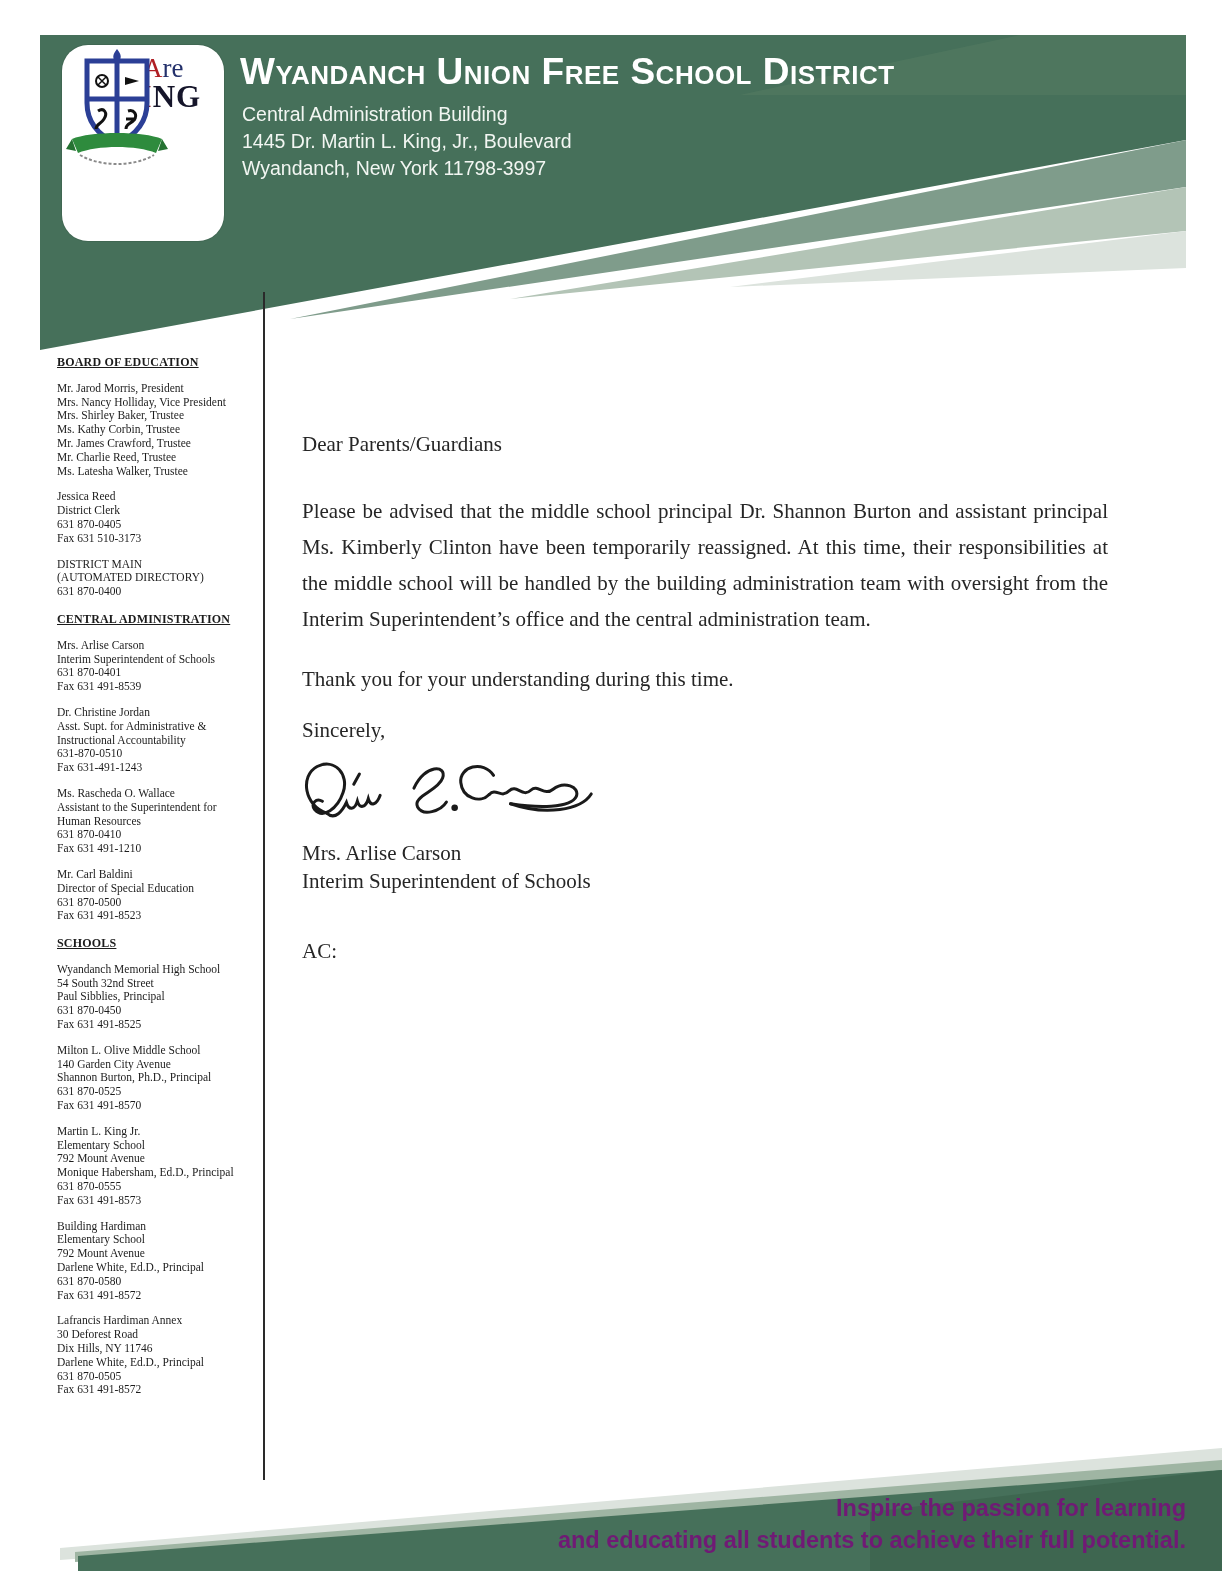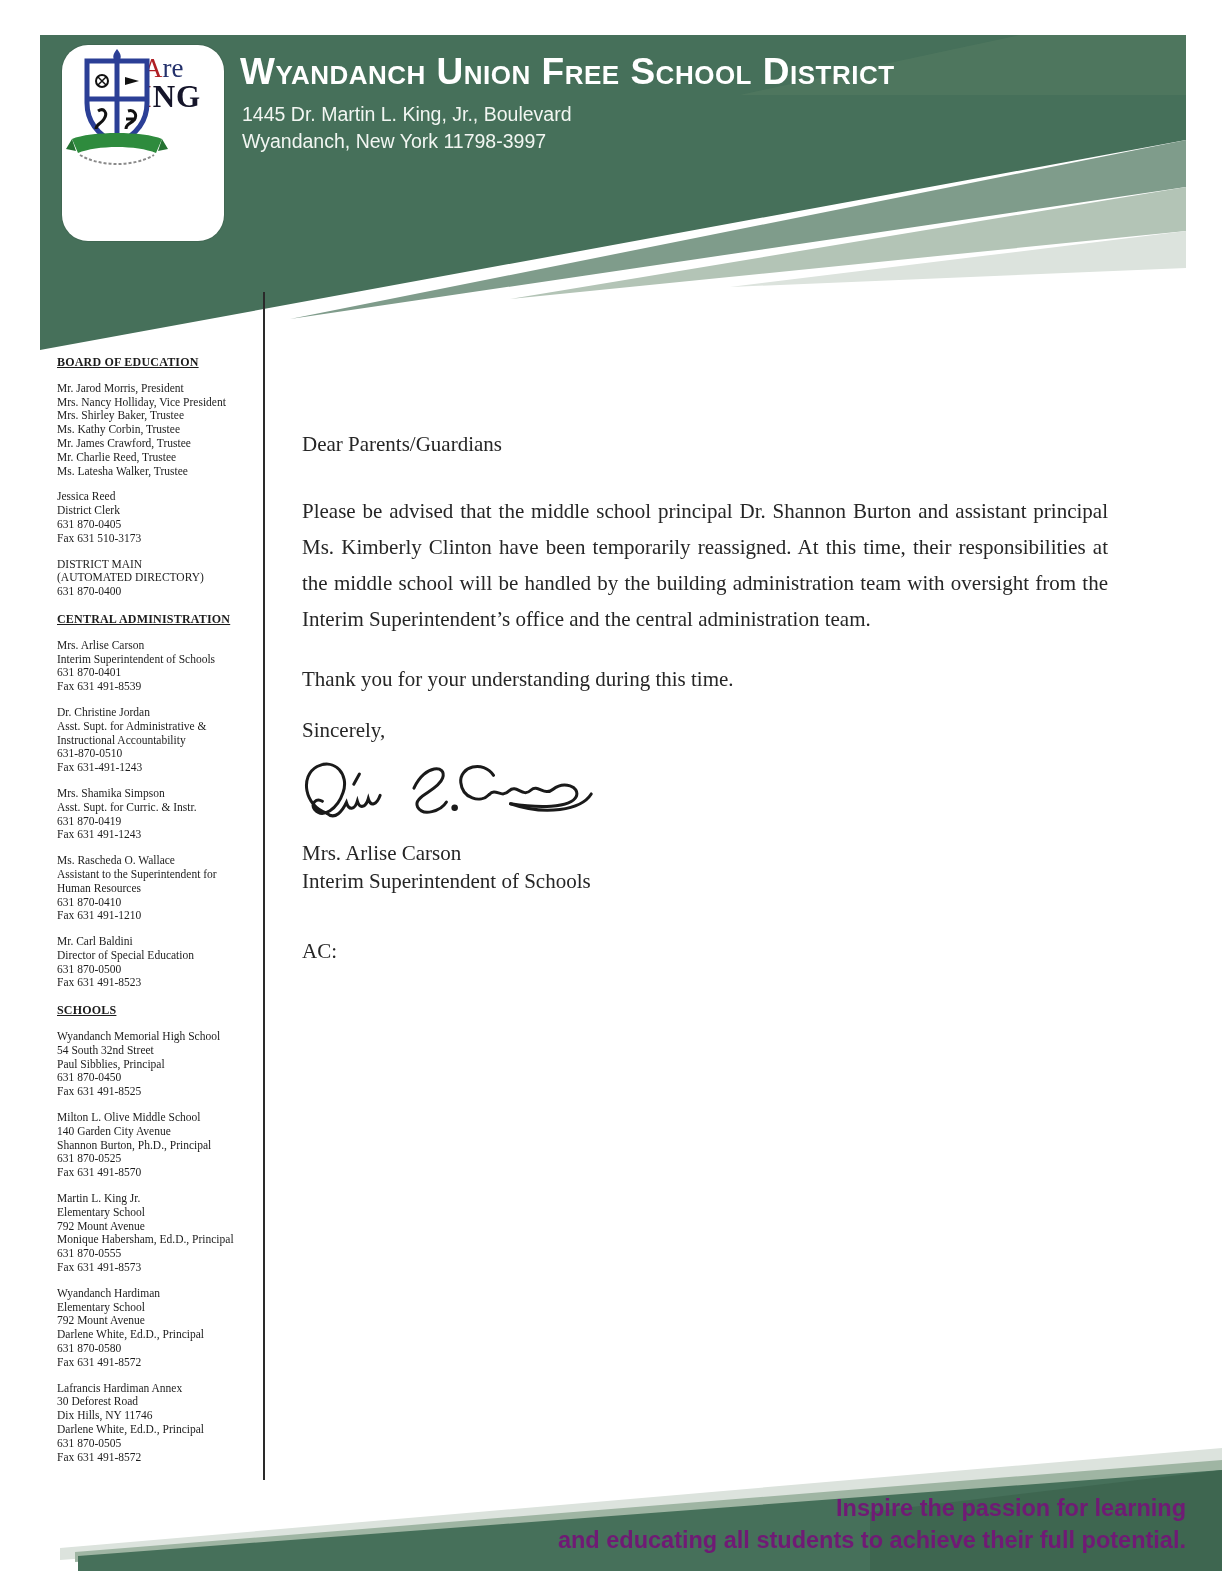--- a/index.html
+++ b/index.html
@@ -101,20 +101,21 @@
 
         <path d="M10,92 C28,84 82,84 100,92 L94,106 C75,98 35,98 16,106 Z" fill="#2E8B3D"></path>
         <path d="M10,92 l-6,10 10,2 z M100,92 l6,10 -10,2 z" fill="#257232"></path>
 
         <path d="M18,108 C38,120 72,120 92,108" fill="none" stroke="#8a8a8a" stroke-width="2" stroke-dasharray="3 2"></path>
       </svg>
     </div>
 
     <div class="district-title">Wyandanch Union Free School District</div>
     <div class="district-address">
+      <div>Central Administration Building</div>
       <div>1445 Dr. Martin L. King, Jr., Boulevard</div>
       <div>Wyandanch, New York  11798-3997</div>
     </div>
   </div>
 
   <div class="vrule"></div>
 
   <div class="sidebar">
     <div>
         <div class="sb-heading">BOARD OF EDUCATION</div>
@@ -146,26 +147,20 @@
           <div>Fax 631 491-8539</div>
         </div>
         <div class="sb-block">
           <div>Dr. Christine Jordan</div>
           <div>Asst. Supt. for Administrative &amp;</div>
           <div>Instructional Accountability</div>
           <div>631-870-0510</div>
           <div>Fax 631-491-1243</div>
         </div>
         <div class="sb-block">
-          <div>Mrs. Shamika Simpson</div>
-          <div>Asst. Supt. for Curric. &amp; Instr.</div>
-          <div>631 870-0419</div>
-          <div>Fax 631 491-1243</div>
-        </div>
-        <div class="sb-block">
           <div>Ms. Rascheda O. Wallace</div>
           <div>Assistant to the Superintendent for</div>
           <div>Human Resources</div>
           <div>631 870-0410</div>
           <div>Fax 631 491-1210</div>
         </div>
         <div class="sb-block">
           <div>Mr. Carl Baldini</div>
           <div>Director of Special Education</div>
           <div>631 870-0500</div>
@@ -188,21 +183,21 @@
         </div>
         <div class="sb-block">
           <div>Martin L. King Jr.</div>
           <div>Elementary School</div>
           <div>792 Mount Avenue</div>
           <div>Monique Habersham, Ed.D., Principal</div>
           <div>631 870-0555</div>
           <div>Fax 631 491-8573</div>
         </div>
         <div class="sb-block">
-          <div>Wyandanch Hardiman</div>
+          <div>Building Hardiman</div>
           <div>Elementary School</div>
           <div>792 Mount Avenue</div>
           <div>Darlene White, Ed.D., Principal</div>
           <div>631 870-0580</div>
           <div>Fax 631 491-8572</div>
         </div>
         <div class="sb-block">
           <div>Lafrancis Hardiman Annex</div>
           <div>30 Deforest Road</div>
           <div>Dix Hills, NY 11746</div>

